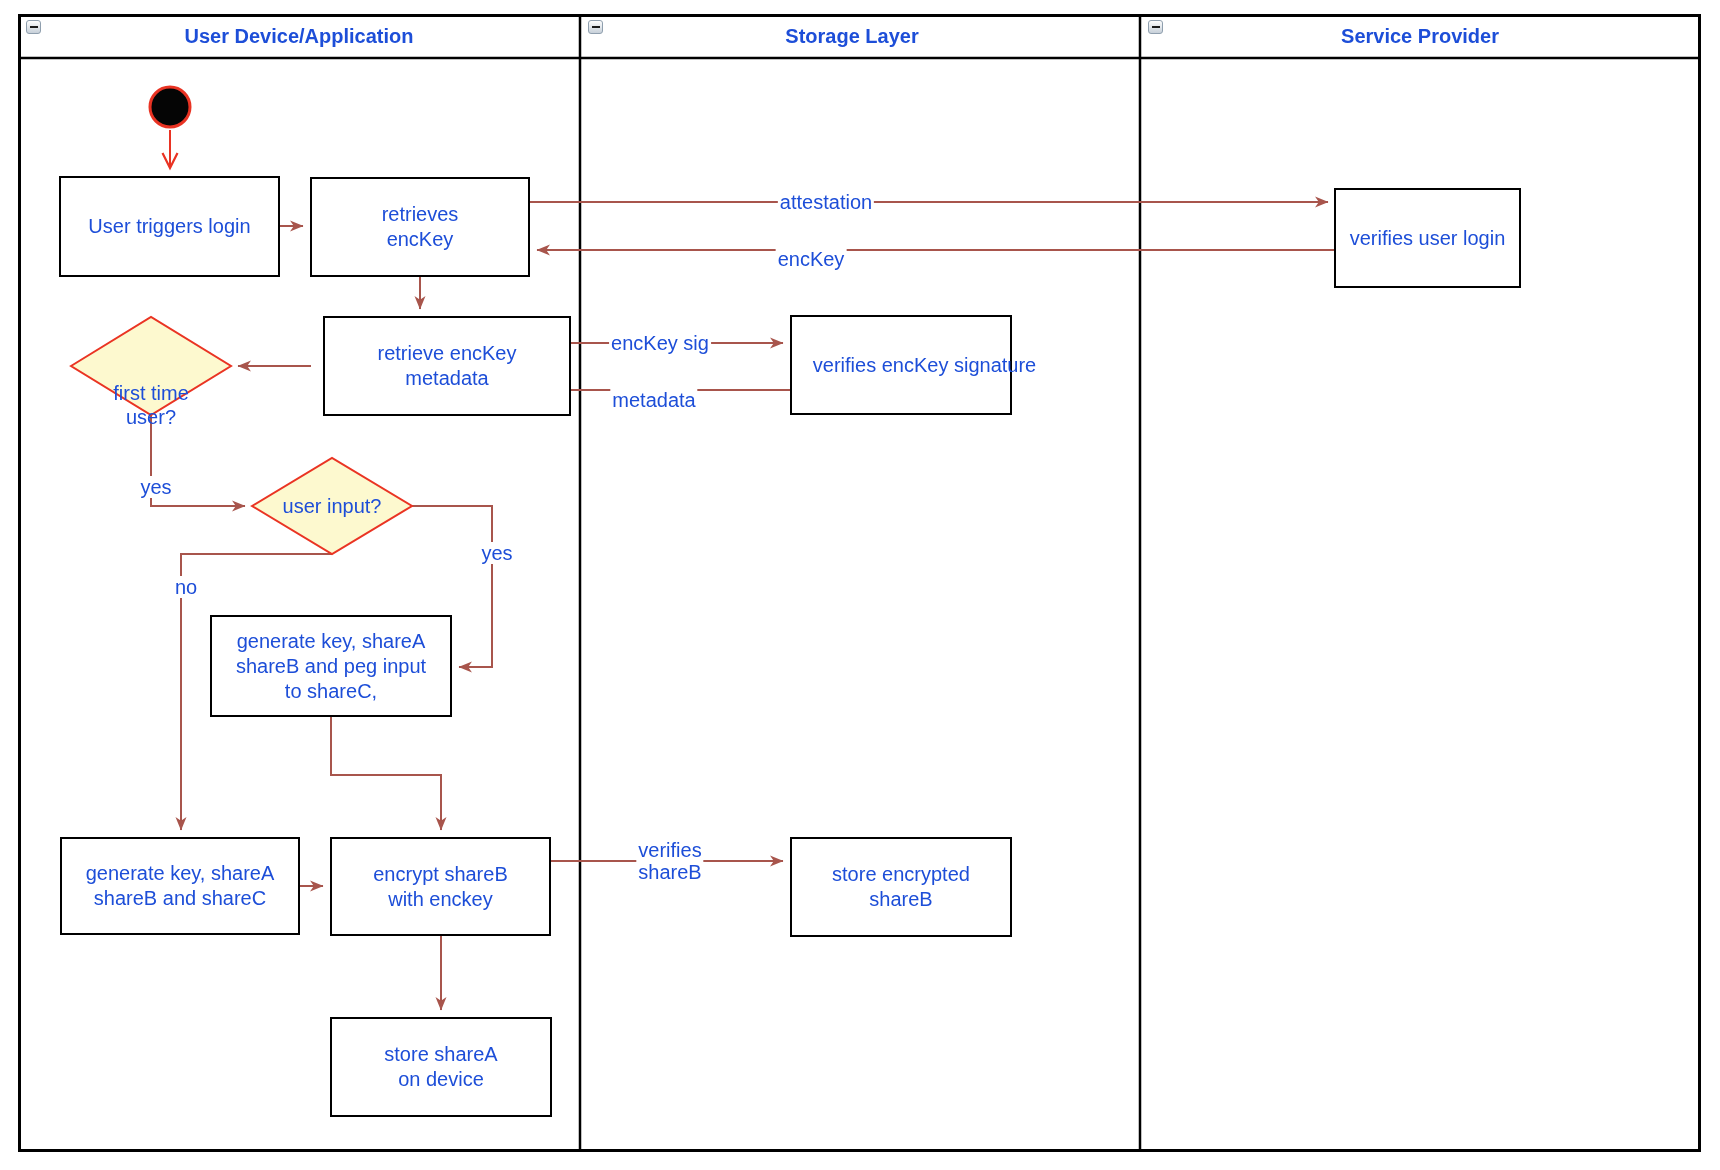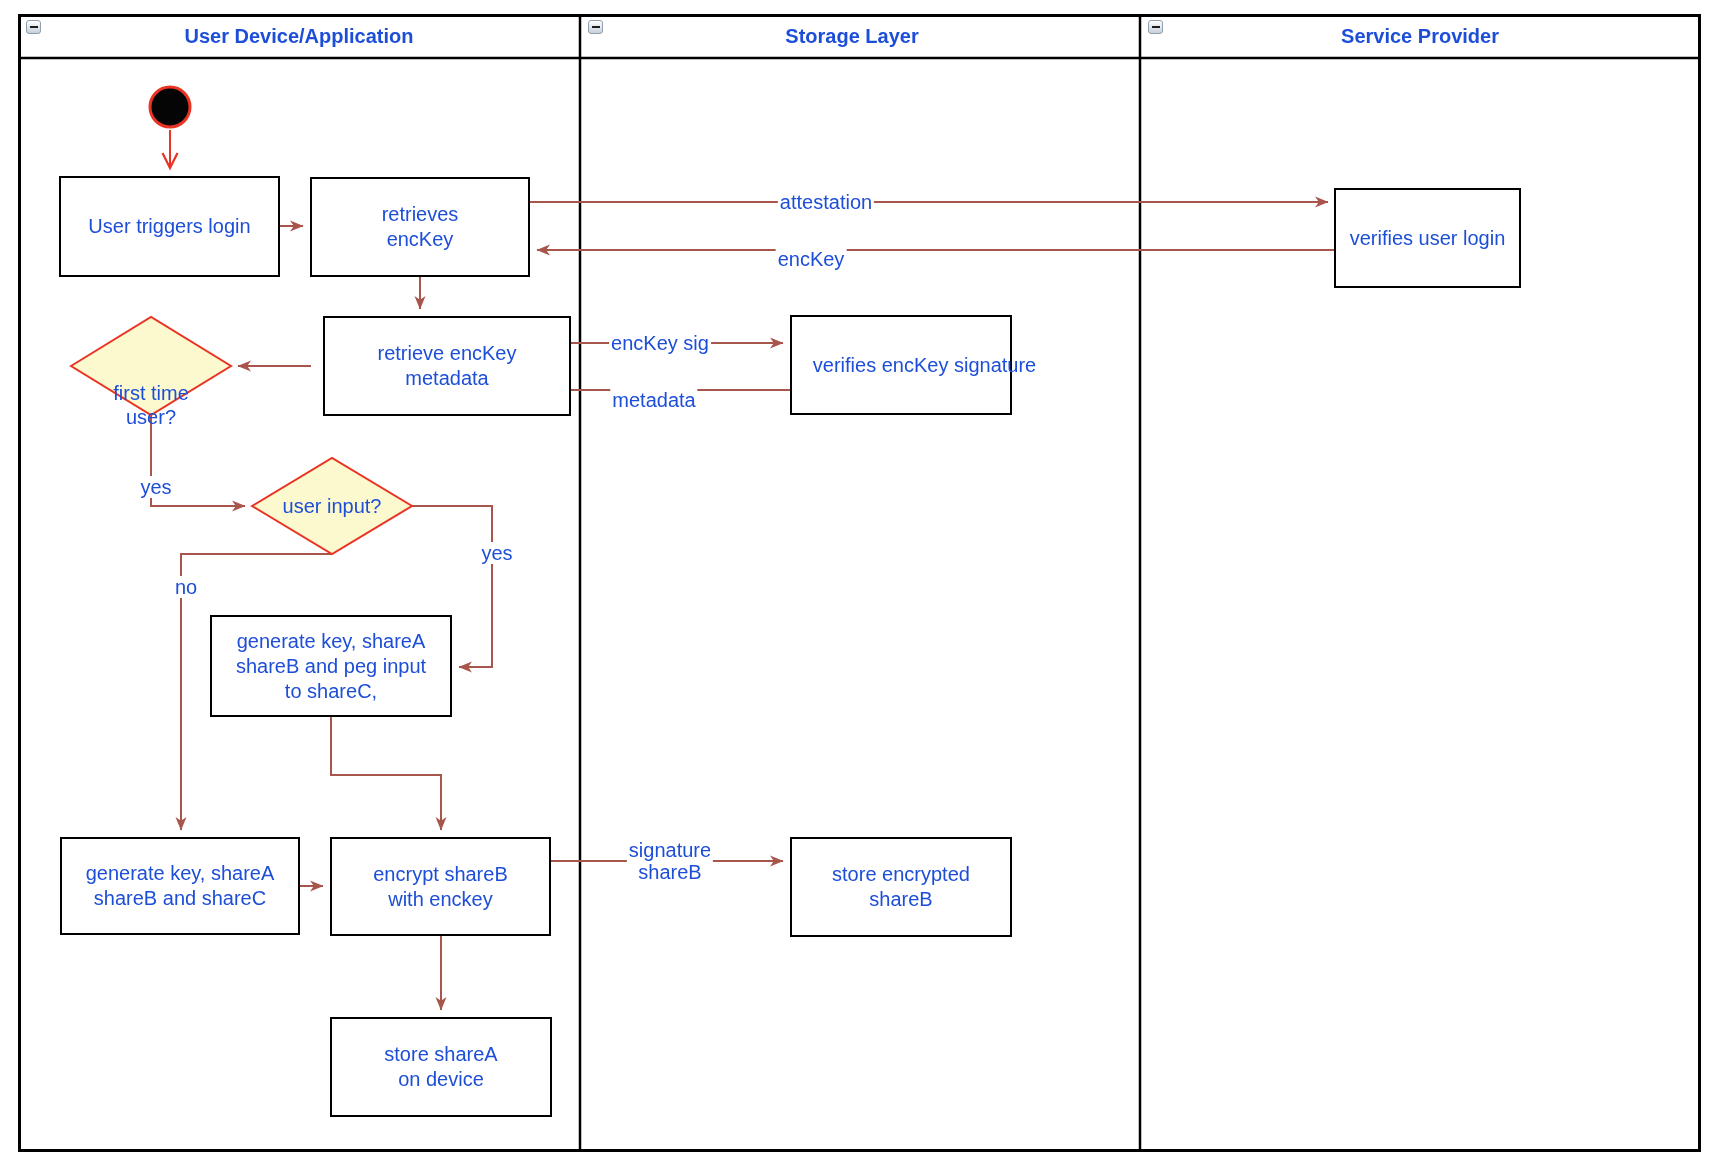--- a/index.html
+++ b/index.html
@@ -108,16 +108,16 @@
       <div class="dlabel" style="left: 151px; top: 366px; margin-top: 39px;">first time
 user?</div>
       <div class="dlabel" style="left: 332px; top: 506px;">user input?</div>
       <div class="elabel" style="left: 826px; top: 202px;">attestation</div>
       <div class="elabel" style="left: 811px; top: 259px;">encKey</div>
       <div class="elabel" style="left: 660px; top: 343px;">encKey sig</div>
       <div class="elabel" style="left: 654px; top: 400px;">metadata</div>
       <div class="elabel" style="left: 156px; top: 487px;">yes</div>
       <div class="elabel" style="left: 497px; top: 553px;">yes</div>
       <div class="elabel" style="left: 186px; top: 587px;">no</div>
-      <div class="elabel" style="left: 670px; top: 861px;">signature
+      <div class="elabel" style="left: 670px; top: 861px;">verifies
 shareB</div>
     </div>
 </div>
 
 </body></html>

